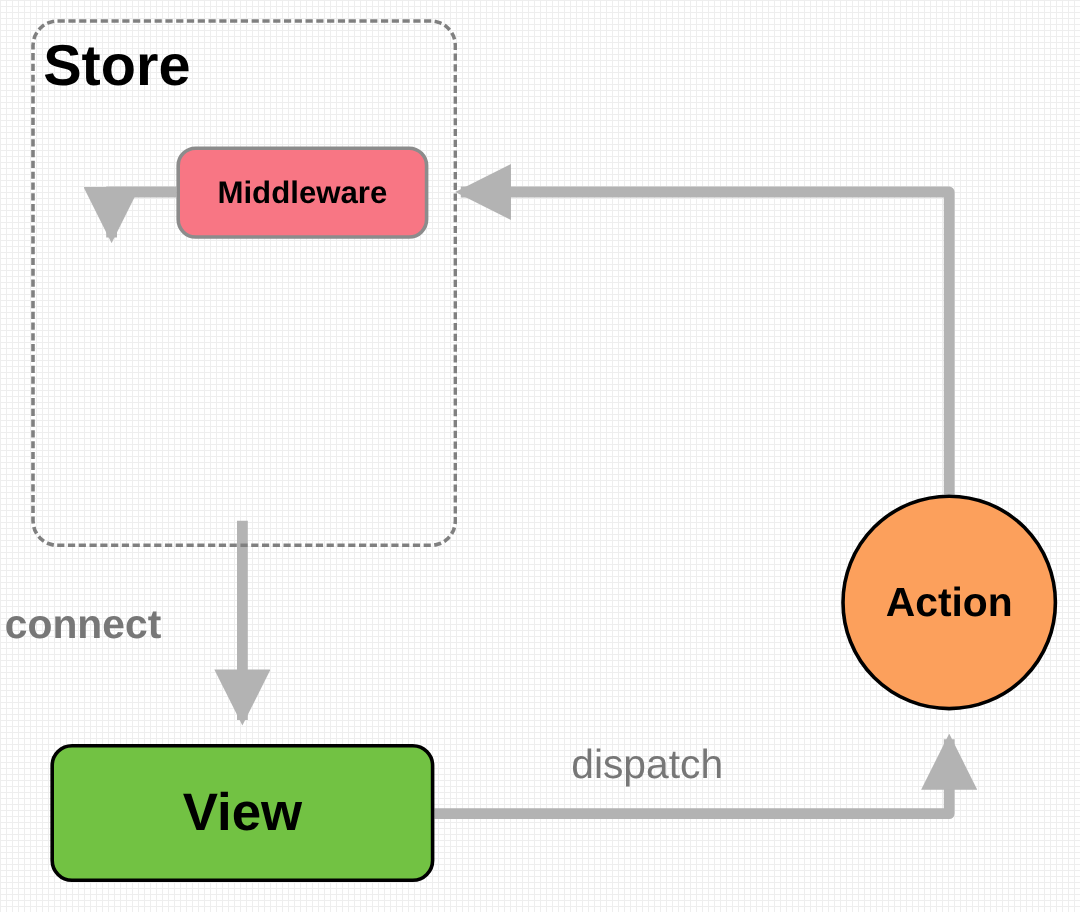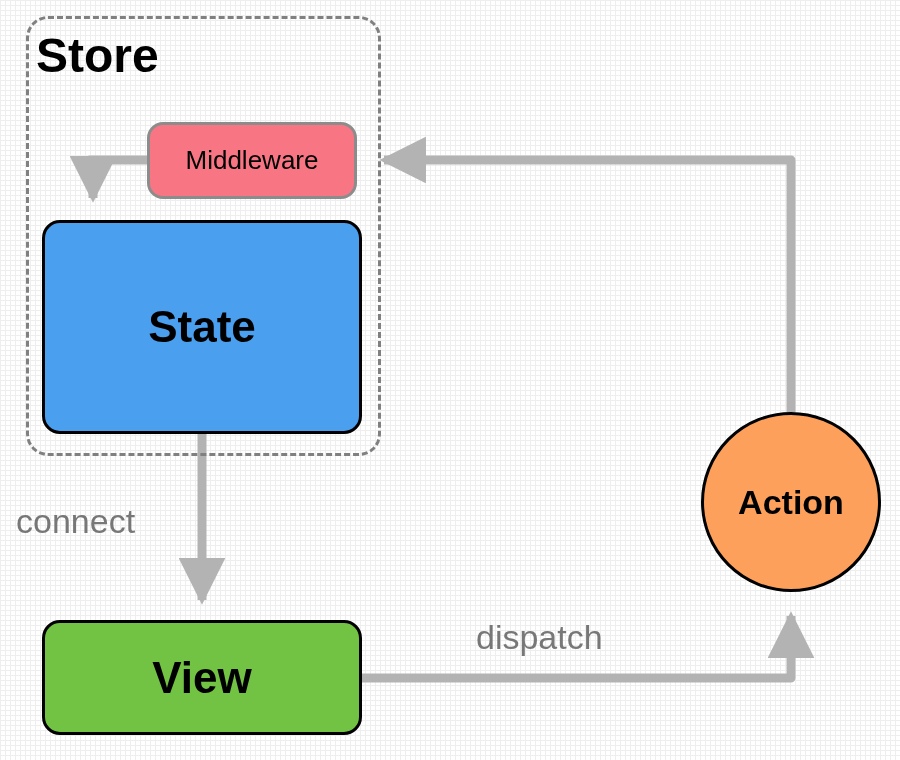--- a/index.html
+++ b/index.html
@@ -69,21 +69,21 @@
   .middleware-box {
     left: 147px;
     top: 122px;
     width: 210px;
     height: 77px;
     background: #F87684;
     border: 3px solid #8c8c8c;
     border-radius: 16px;
     font-size: 26px;
     color: #000000;
-    font-weight: normal;
+    font-weight: bold;
   }
 
   
   .state-box {
     left: 42px;
     top: 220px;
     width: 320px;
     height: 214px;
     background: #4A9FEE;
     border: 3px solid #000000;
@@ -122,22 +122,23 @@
   }
 
   
   .edge-label {
     position: absolute;
     color: #777777;
     font-size: 34px;
     white-space: nowrap;
   }
   .label-connect {
-    left: 16px;
+    left: 4px;
     top: 502px;
+    font-weight: bold;
   }
   .label-dispatch {
     left: 476px;
     top: 618px;
   }
 
   .watermark {
     position: absolute;
     right: 14px;
     bottom: 12px;
@@ -168,23 +169,20 @@
     <path d="M 791 412 L 791 160 L 384 160" fill="none" stroke="#b3b3b3" stroke-width="9" stroke-linecap="butt" stroke-linejoin="round" marker-end="url(#arrow-gray)"></path>
   </svg>
 
   <div class="node store-group"></div>
   <div class="store-label">Store</div>
 
   <div class="node middleware-box">
     <span>Middleware</span>
   </div>
 
-  <div class="node state-box">
-    <span>State</span>
-  </div>
 
   <div class="node action-circle">
     <span>Action</span>
   </div>
 
   <div class="node view-box">
     <span>View</span>
   </div>
 
   <div class="edge-label label-connect">connect</div>

